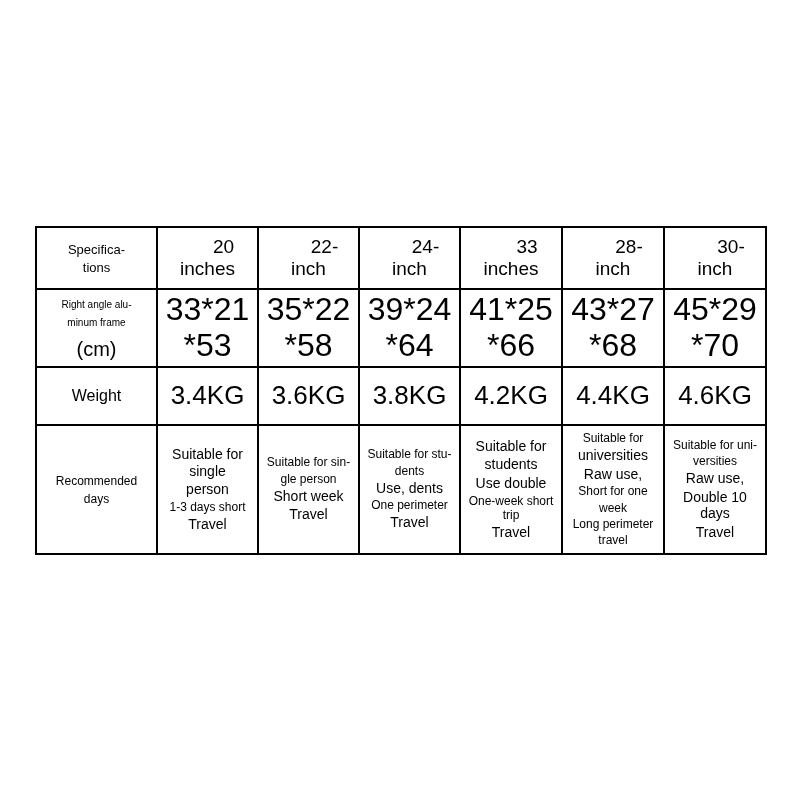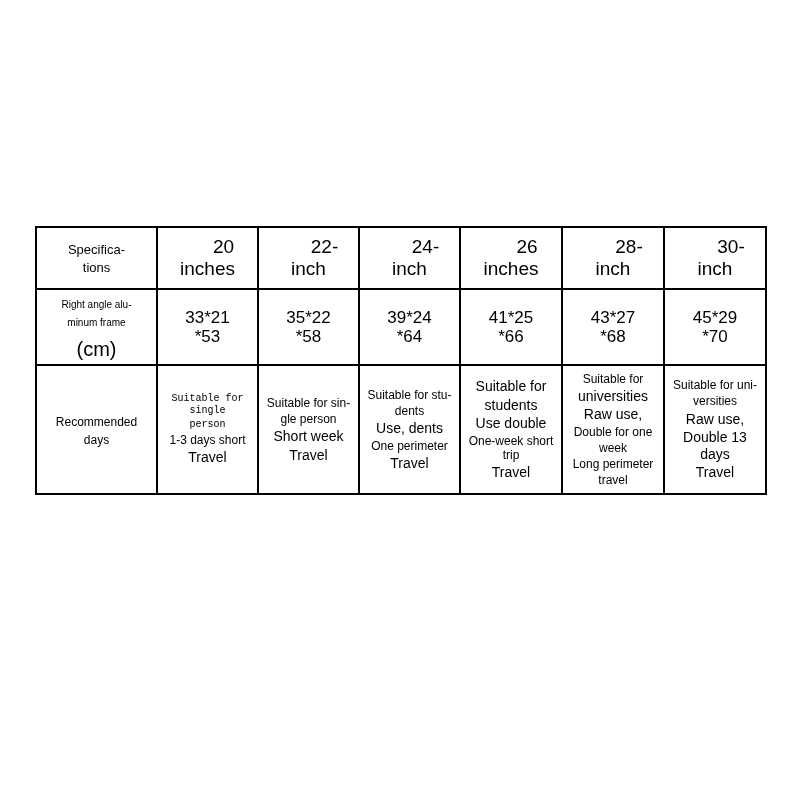--- a/index.html
+++ b/index.html
@@ -62,21 +62,21 @@
   .dim-label {
     font-size: 10px;
     line-height: 1.2;
   }
   .dim-cm {
     font-size: 20px;
     display: block;
     margin-top: 8px;
   }
   .dim-value {
-    font-size: 17px;
+    font-size: 32px;
     line-height: 1.12;
   }
   .weight-head {
     font-size: 16px;
   }
   .weight-value {
     font-size: 26px;
   }
   .rec-head {
     font-size: 12px;
@@ -91,21 +91,21 @@
   .rec-lines {
     display: flex;
     flex-direction: column;
     justify-content: center;
     gap: 2px;
     min-height: 110px;
   }
   .rec-lines > div {
     line-height: 1.18;
   }
-  .rl-xs { font-size: 10px; font-family: Liberation Mono, monospace; }
+  .rl-xs { font-size: 14px; }
   .rl-s  { font-size: 12px; }
   .rl-m  { font-size: 14px; }
 </style>
 </head>
 <body>
 
 <div id="spec-table-wrap">
   <table class="spec-table">
     <colgroup>
       <col class="c0">
@@ -124,21 +124,21 @@
         <td>
           <span class="size-label">20 inches</span>
         </td>
         <td>
           <span class="size-label">22-inch</span>
         </td>
         <td>
           <span class="size-label">24-inch</span>
         </td>
         <td>
-          <span class="size-label">26 inches</span>
+          <span class="size-label">33 inches</span>
         </td>
         <td>
           <span class="size-label">28-inch</span>
         </td>
         <td>
           <span class="size-label">30-inch</span>
         </td>
       </tr>
 
       <tr class="row-dim">
@@ -159,20 +159,43 @@
           <span class="dim-value">41*25<br>*66</span>
         </td>
         <td>
           <span class="dim-value">43*27<br>*68</span>
         </td>
         <td>
           <span class="dim-value">45*29<br>*70</span>
         </td>
       </tr>
 
+      <tr class="row-wt">
+        <td>
+          <span class="weight-head">Weight</span>
+        </td>
+        <td>
+          <span class="weight-value">3.4KG</span>
+        </td>
+        <td>
+          <span class="weight-value">3.6KG</span>
+        </td>
+        <td>
+          <span class="weight-value">3.8KG</span>
+        </td>
+        <td>
+          <span class="weight-value">4.2KG</span>
+        </td>
+        <td>
+          <span class="weight-value">4.4KG</span>
+        </td>
+        <td>
+          <span class="weight-value">4.6KG</span>
+        </td>
+      </tr>
 
       <tr class="row-rec">
         <td>
           <span class="rec-head">Recommended<br>days</span>
         </td>
         <td class="rec-cell">
             <div class="rec-lines">
               <div class="rl-xs">Suitable for single</div>
               <div class="rl-xs">person</div>
               <div class="rl-s">1-3 days short</div>
@@ -203,31 +226,31 @@
               <div class="rl-m">Use double</div>
               <div class="rl-s">One-week short trip</div>
               <div class="rl-m">Travel</div>
             </div>
           </td>
         <td class="rec-cell">
             <div class="rec-lines">
               <div class="rl-s">Suitable for</div>
               <div class="rl-m">universities</div>
               <div class="rl-m">Raw use,</div>
-              <div class="rl-s">Double for one</div>
+              <div class="rl-s">Short for one</div>
               <div class="rl-s">week</div>
               <div class="rl-s">Long perimeter</div>
               <div class="rl-s">travel</div>
             </div>
           </td>
         <td class="rec-cell">
             <div class="rec-lines">
               <div class="rl-s">Suitable for uni-</div>
               <div class="rl-s">versities</div>
               <div class="rl-m">Raw use,</div>
-              <div class="rl-m">Double 13 days</div>
+              <div class="rl-m">Double 10 days</div>
               <div class="rl-m">Travel</div>
             </div>
           </td>
       </tr>
     </tbody>
   </table>
 </div>
 
 </body></html>

